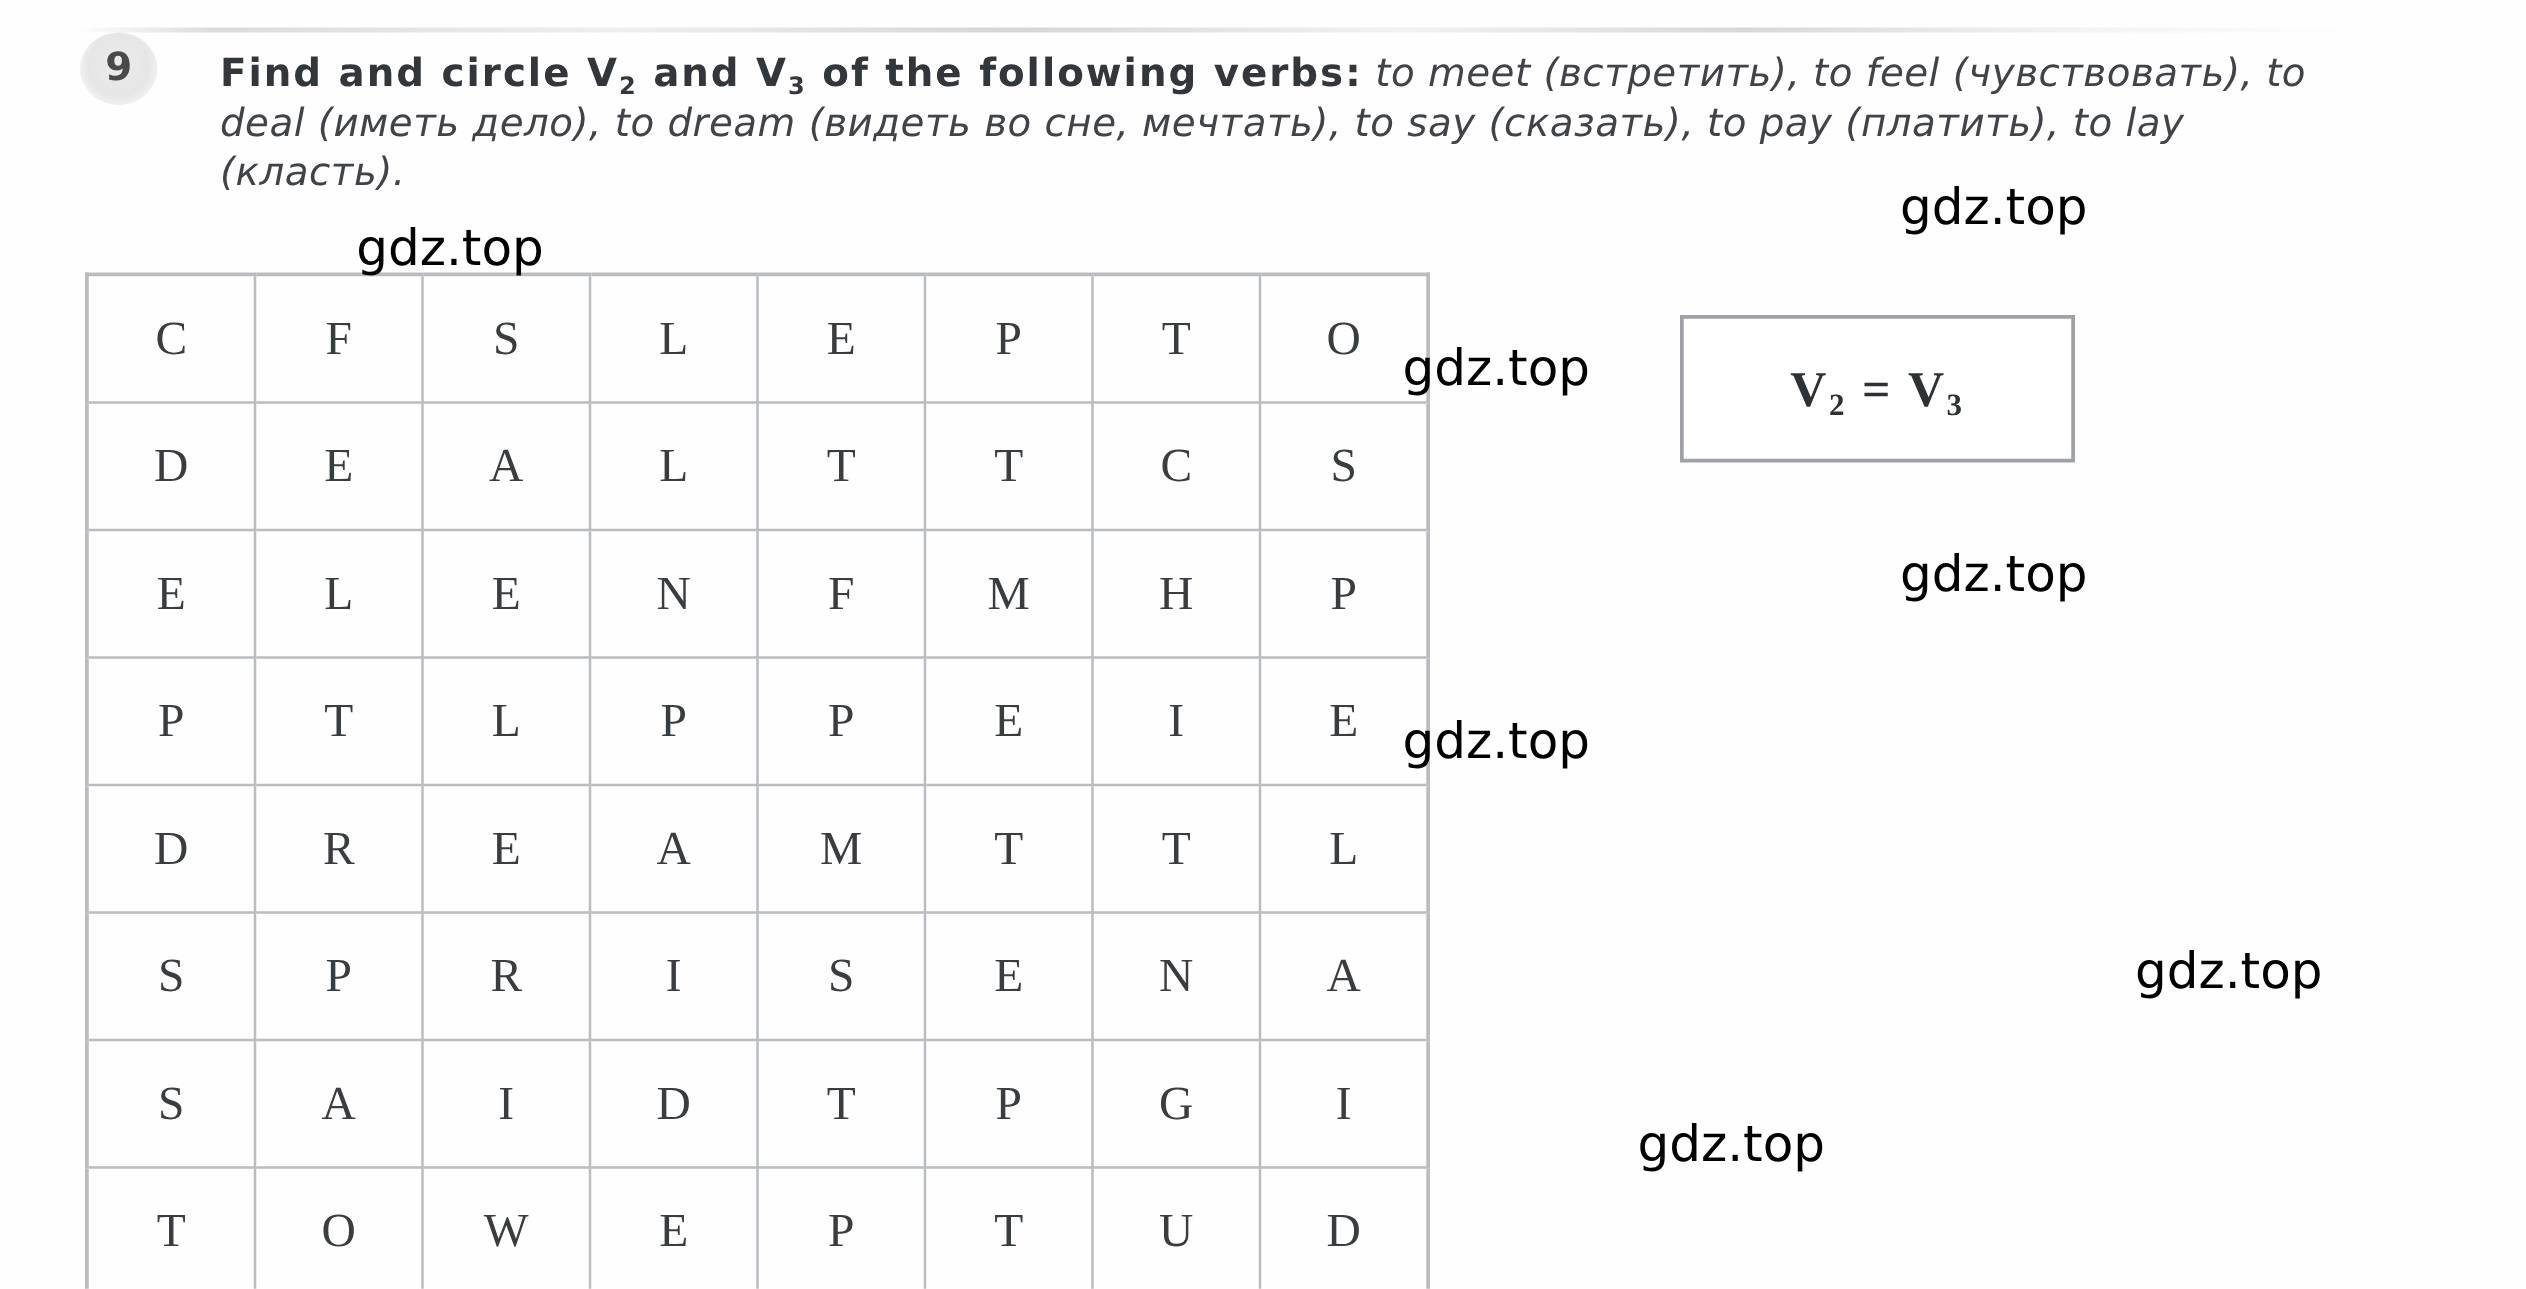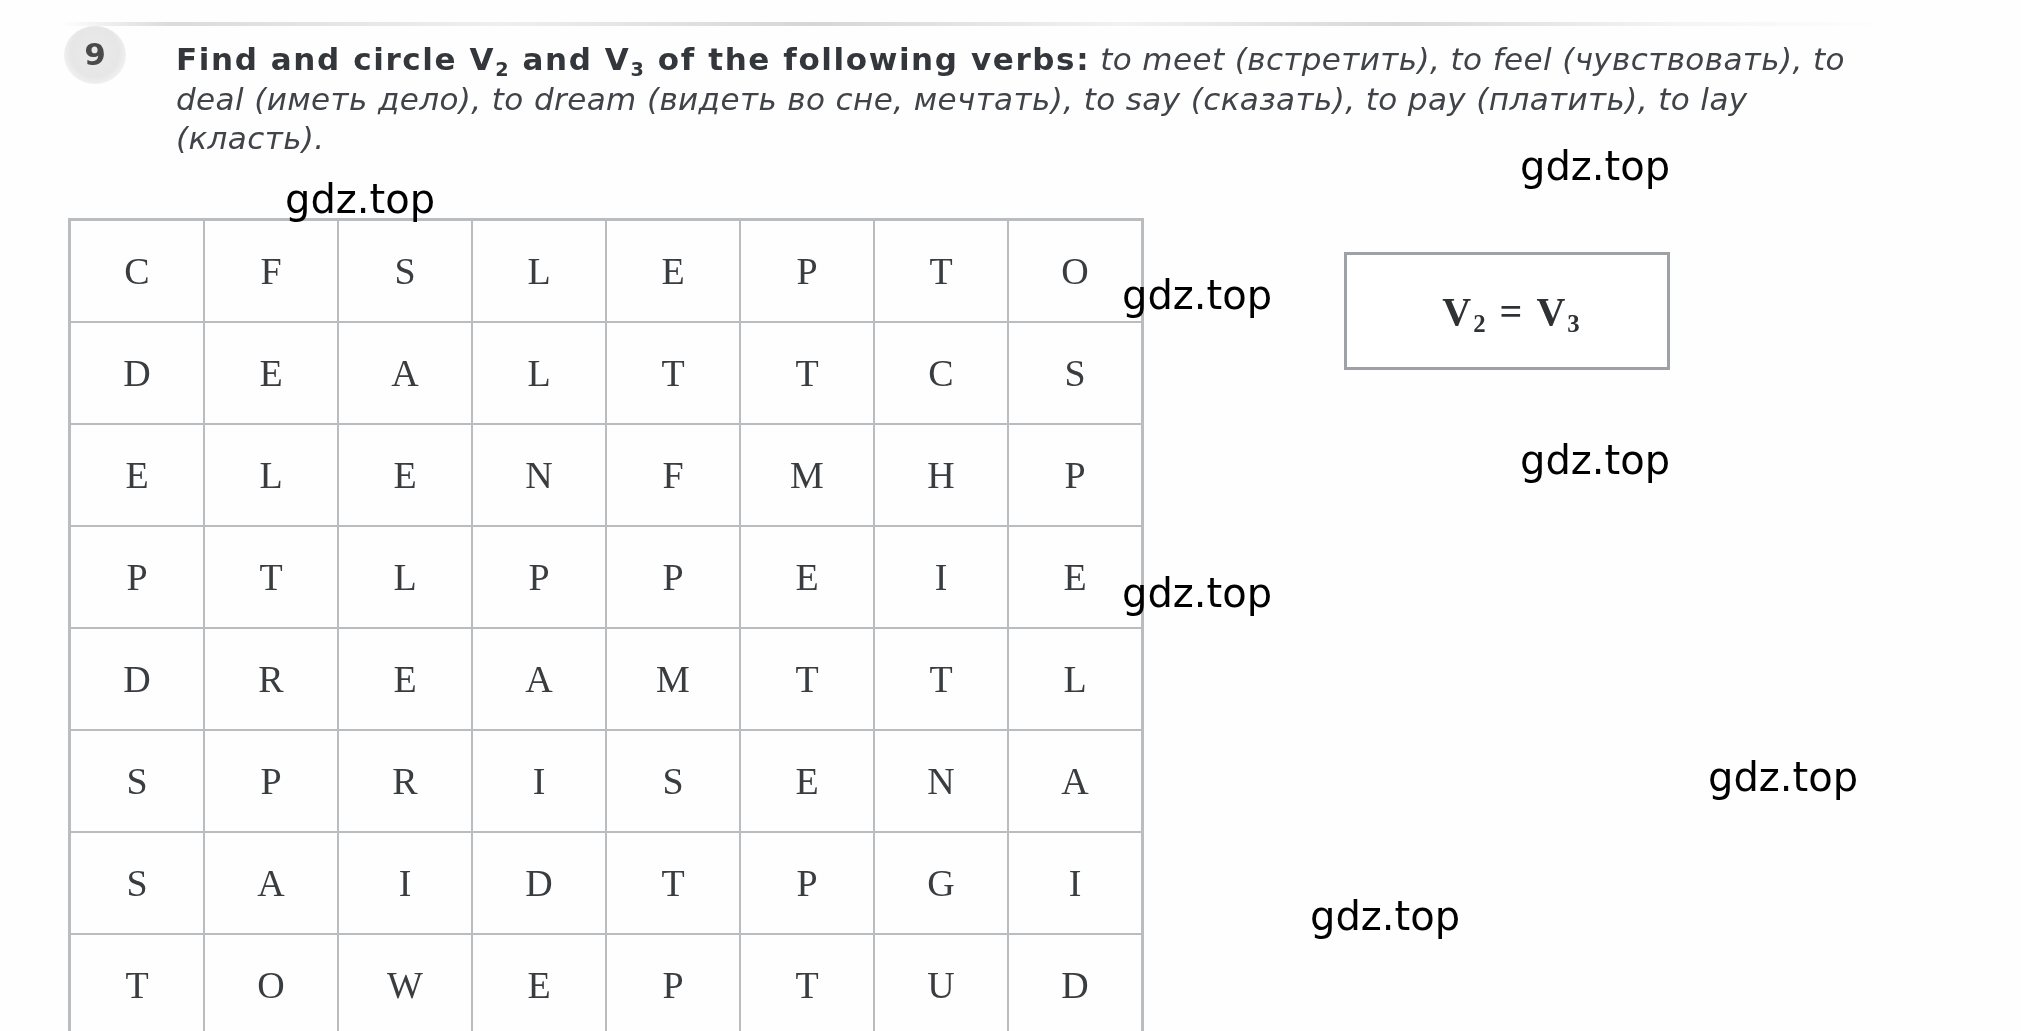--- a/index.html
+++ b/index.html
@@ -115,21 +115,20 @@
     position: absolute;
     left: 1344px;
     top: 252px;
     width: 310px;
     height: 112px;
     border: 3px solid #9ea2a6;
     display: flex;
     align-items: center;
     justify-content: center;
     background: #ffffff;
-    padding-left: 10px;
   }
   .legend-box .legend-text {
     font-family: "Liberation Serif", serif;
     font-weight: 700;
     font-size: 40px;
     color: #2f3234;
     letter-spacing: 2px;
   }
   .legend-box sub {
     font-size: 0.62em;

